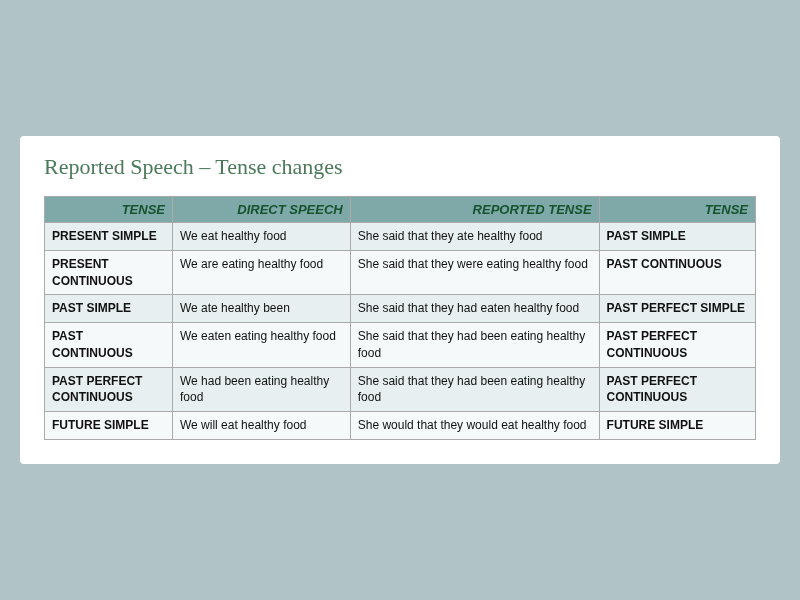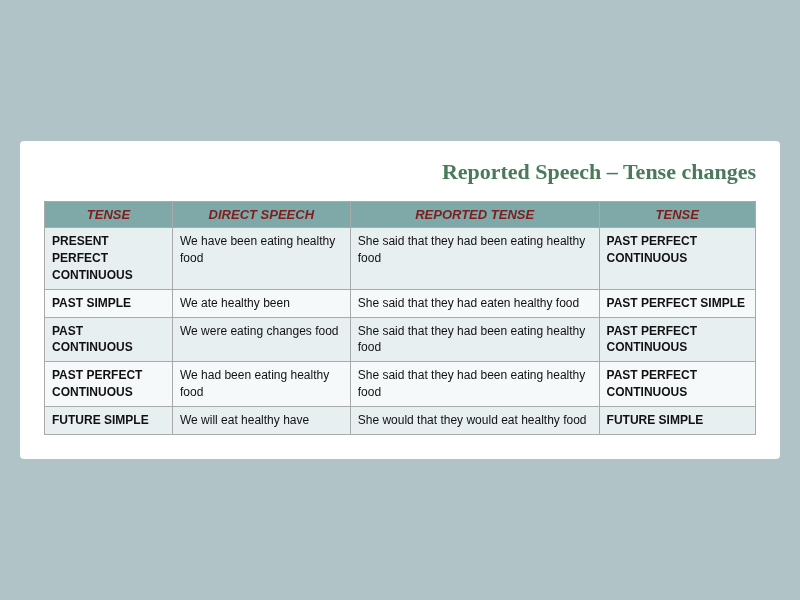--- a/index.html
+++ b/index.html
@@ -12,45 +12,45 @@
       justify-content: center;
       font-family: Arial, sans-serif;
     }
     .card {
       background: white;
       width: 760px;
       padding: 18px 24px 24px 24px;
       border-radius: 4px;
     }
     .title {
-      text-align: right;
+      text-align: left;
       font-size: 22px;
-      font-weight: bold;
+      font-weight: normal;
       color: #4a7a5a;
       margin-bottom: 16px;
       font-family: Georgia, serif;
     }
     table {
       width: 100%;
       border-collapse: collapse;
       font-size: 12px;
     }
     th, td {
       border: 1px solid #aaa;
       padding: 5px 7px;
       vertical-align: top;
     }
     thead tr {
       background: #7fa8a8;
     }
     thead th {
       font-style: italic;
       font-weight: bold;
-      text-align: center;
-      color: #7f1d1d;
+      text-align: right;
+      color: #14532d;
       font-size: 13px;
     }
     tbody tr:nth-child(odd) {
       background: #e8eff0;
     }
     tbody tr:nth-child(even) {
       background: #f5f9f9;
     }
     td {
       color: #111;
@@ -69,45 +69,51 @@
   <table>
     <thead>
       <tr>
         <th class="col-tense">TENSE</th>
         <th class="col-direct">DIRECT SPEECH</th>
         <th class="col-reported">REPORTED TENSE</th>
         <th class="col-tense-r">TENSE</th>
       </tr>
     </thead>
     <tbody id="table-body">
+    <tr>
+          <td class="col-tense">PRESENT SIMPLE</td>
+          <td class="col-direct">We eat healthy food</td>
+          <td class="col-reported">She said that they ate healthy food</td>
+          <td class="col-tense-r">PAST SIMPLE</td>
+        </tr>
         <tr>
-          <td class="col-tense">PRESENT PERFECT CONTINUOUS</td>
-          <td class="col-direct">We have been eating healthy food</td>
-          <td class="col-reported">She said that they had been eating  healthy food</td>
-          <td class="col-tense-r">PAST PERFECT CONTINUOUS</td>
+          <td class="col-tense">PRESENT CONTINUOUS</td>
+          <td class="col-direct">We are eating healthy food</td>
+          <td class="col-reported">She said that they were eating healthy food</td>
+          <td class="col-tense-r">PAST CONTINUOUS</td>
         </tr>
         <tr>
           <td class="col-tense">PAST SIMPLE</td>
           <td class="col-direct">We ate healthy been</td>
           <td class="col-reported">She said that they had eaten healthy food</td>
           <td class="col-tense-r">PAST PERFECT SIMPLE</td>
         </tr>
         <tr>
           <td class="col-tense">PAST CONTINUOUS</td>
-          <td class="col-direct">We were eating changes food</td>
+          <td class="col-direct">We eaten eating healthy food</td>
           <td class="col-reported">She said that they had been eating healthy food</td>
           <td class="col-tense-r">PAST PERFECT CONTINUOUS</td>
         </tr>
         <tr>
           <td class="col-tense">PAST PERFECT CONTINUOUS</td>
           <td class="col-direct">We had been eating healthy food</td>
           <td class="col-reported">She said that they had been eating  healthy food</td>
           <td class="col-tense-r">PAST PERFECT CONTINUOUS</td>
         </tr>
         <tr>
           <td class="col-tense">FUTURE SIMPLE</td>
-          <td class="col-direct">We will eat healthy have</td>
+          <td class="col-direct">We will eat healthy food</td>
           <td class="col-reported">She would that they would eat healthy food</td>
           <td class="col-tense-r">FUTURE SIMPLE</td>
         </tr>
       </tbody>
   </table>
 </div>
 
 </body></html>

